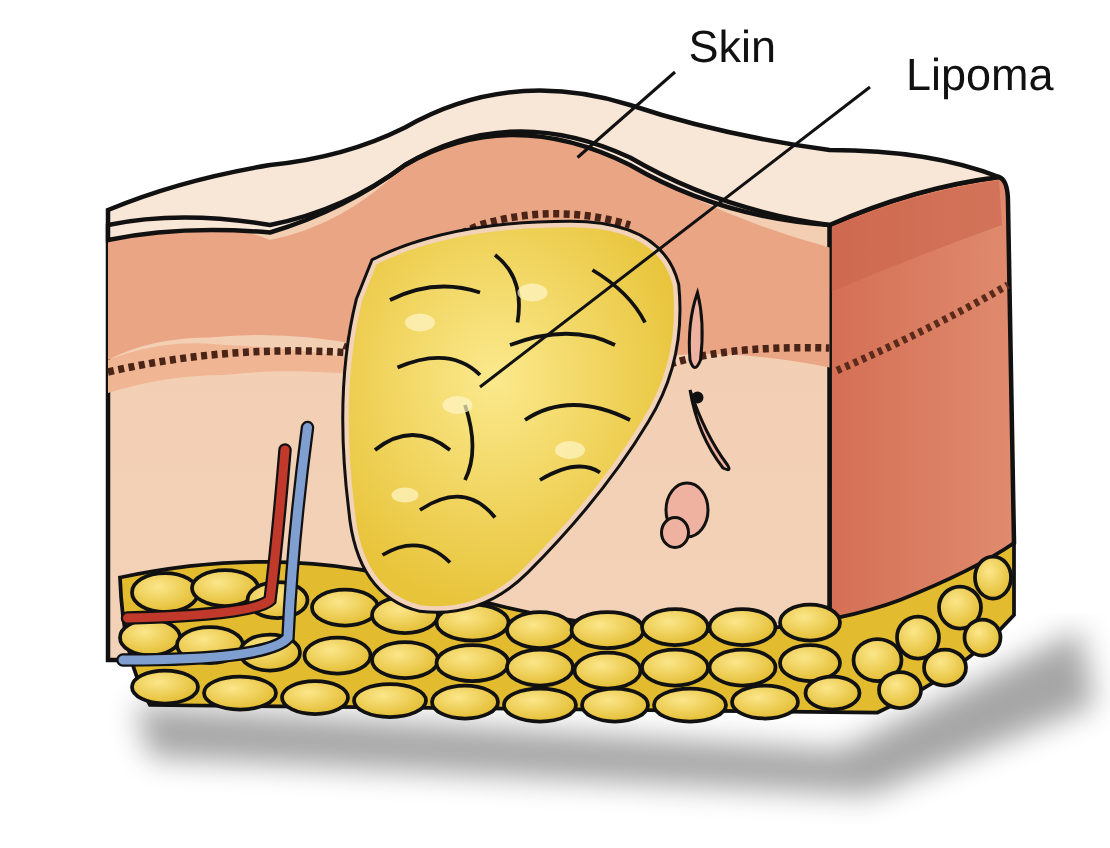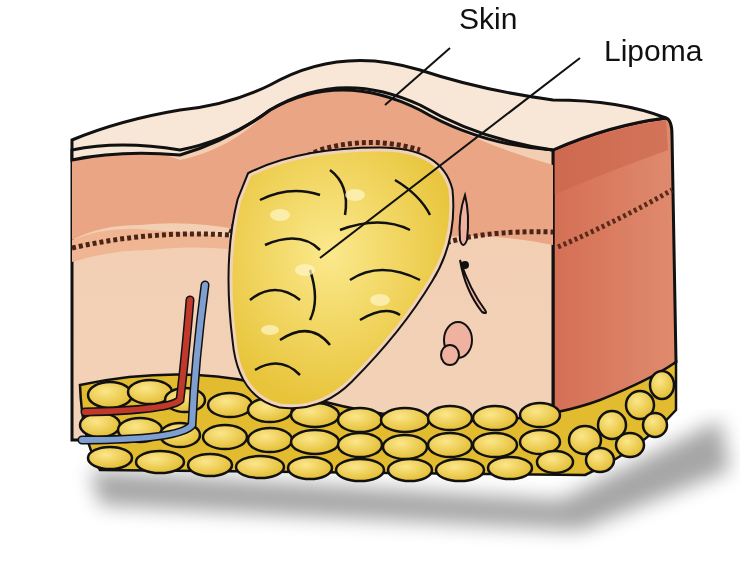--- a/index.html
+++ b/index.html
@@ -1,19 +1,19 @@
 <!DOCTYPE html>
 <html><head>
 <meta charset="utf-8">
 <style>
   html, body { margin: 0; padding: 0; background: #ffffff; }
   body { width: 740px; height: 565px; position: relative; overflow: hidden; font-family: "Liberation Sans", sans-serif; }
   #figure { position: absolute; left: 0; top: 0; width: 740px; height: 565px; }
   .label { position: absolute; font-family: "Liberation Sans", sans-serif; font-size: 30px; color: #111111; line-height: 1; white-space: nowrap; }
-  #label-skin { left: 459px; top: 4px; }
+  #label-skin { left: 459px; top: 17px; }
   #label-lipoma { left: 604px; top: 36px; }
 </style>
 </head>
 <body>
 
 <svg id="figure" viewBox="0 0 740 565" xmlns="http://www.w3.org/2000/svg">
   <defs>
     <radialGradient id="gLipoma" cx="0.45" cy="0.4" r="0.6">
       <stop offset="0" stop-color="#fbe98d"></stop>
       <stop offset="1" stop-color="#e8c43a"></stop>

